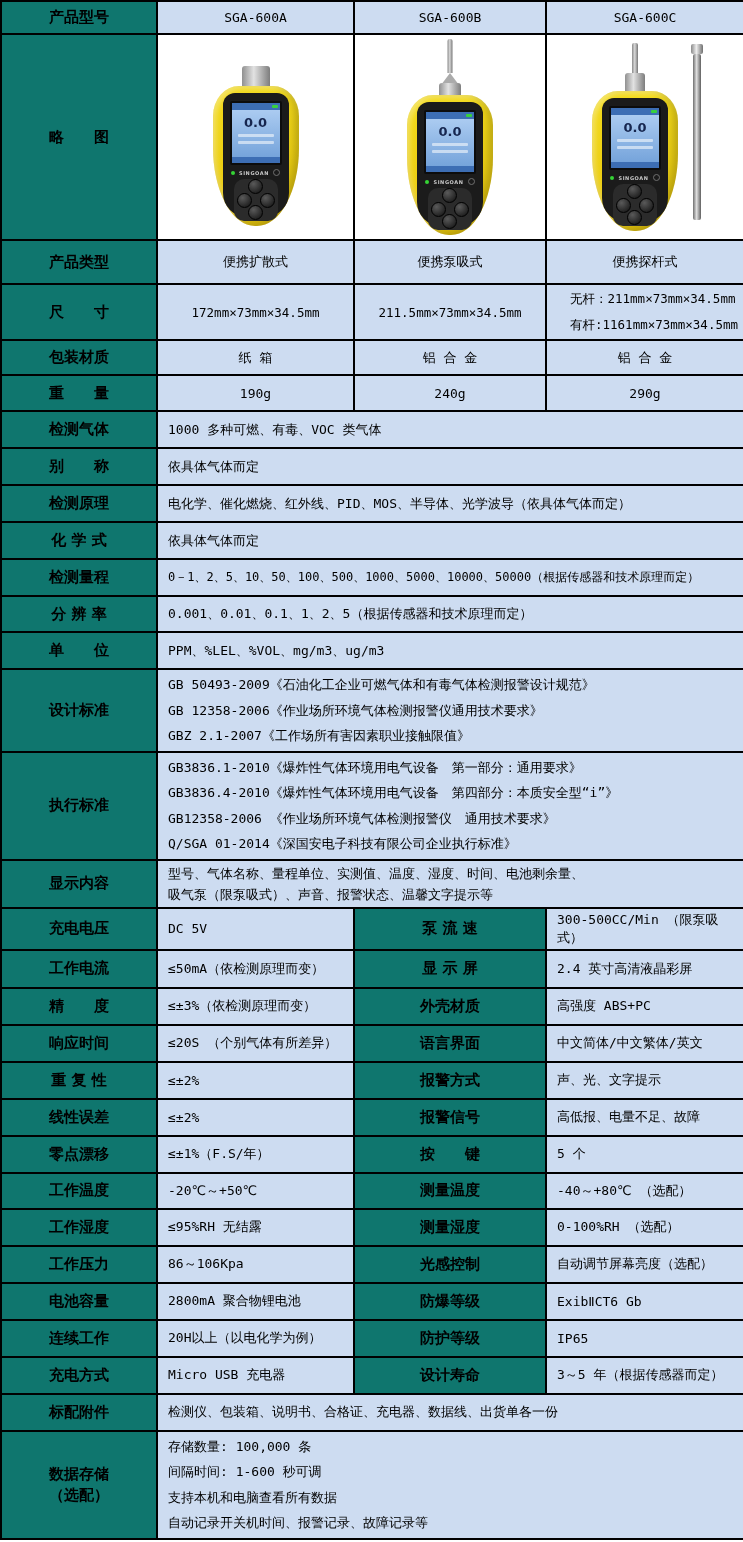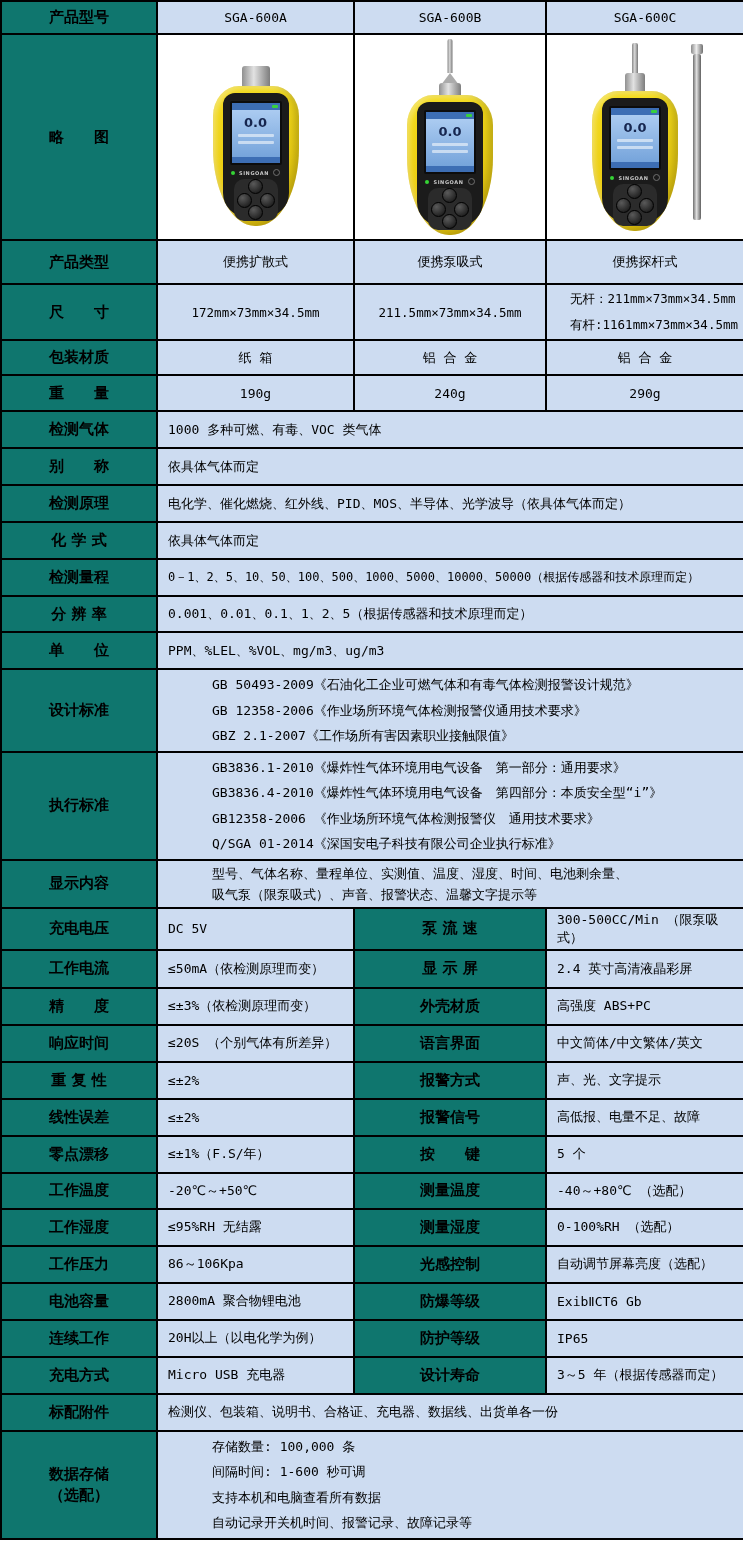--- a/index.html
+++ b/index.html
@@ -6,21 +6,21 @@
   .wrap{width:743px;font-family:"DejaVu Sans","Liberation Sans",sans-serif;color:#000;}
   table{border-collapse:collapse;table-layout:fixed;width:743px;}
   td{border:2px solid #000;overflow:hidden;vertical-align:middle;}
   .lbl{background:#0f766e;font-weight:bold;text-align:center;font-size:15px;line-height:1.35;}
   .val{background:#CDDCF1;font-size:13px;font-family:"DejaVu Sans Mono","DejaVu Sans",monospace;}
   .val.c{text-align:center;}
   .val.l{text-align:left;padding:2px 10px;}
   .img-cell{background:#ffffff;padding:0;}
   .dim{font-size:12.5px;}
   .dim-line{text-align:left;padding:1px 22px;font-size:12.5px;line-height:24px;white-space:nowrap;}
-  .std-line{line-height:25.5px;white-space:nowrap;margin-left:44px;}
+  .std-line{line-height:25.5px;white-space:nowrap;}
   .ml{padding:4px 10px;}
   
   .sketch-cell{display:flex;justify-content:center;align-items:center;gap:12px;height:204px;background:#fff;}
   .device{position:relative;width:92px;}
   .variant-a{height:178px;}
   .variant-b{height:196px;}
   .variant-c{height:188px;}
   .probe,.cap,.cone{position:absolute;left:50%;transform:translateX(-50%);}
   .probe{background:linear-gradient(90deg,#8a8a8a,#d8d8d8 45%,#777);border-radius:2px 2px 0 0;}
   .cap{background:linear-gradient(90deg,#909090,#e2e2e2 42%,#7d7d7d);border-radius:3px;}

